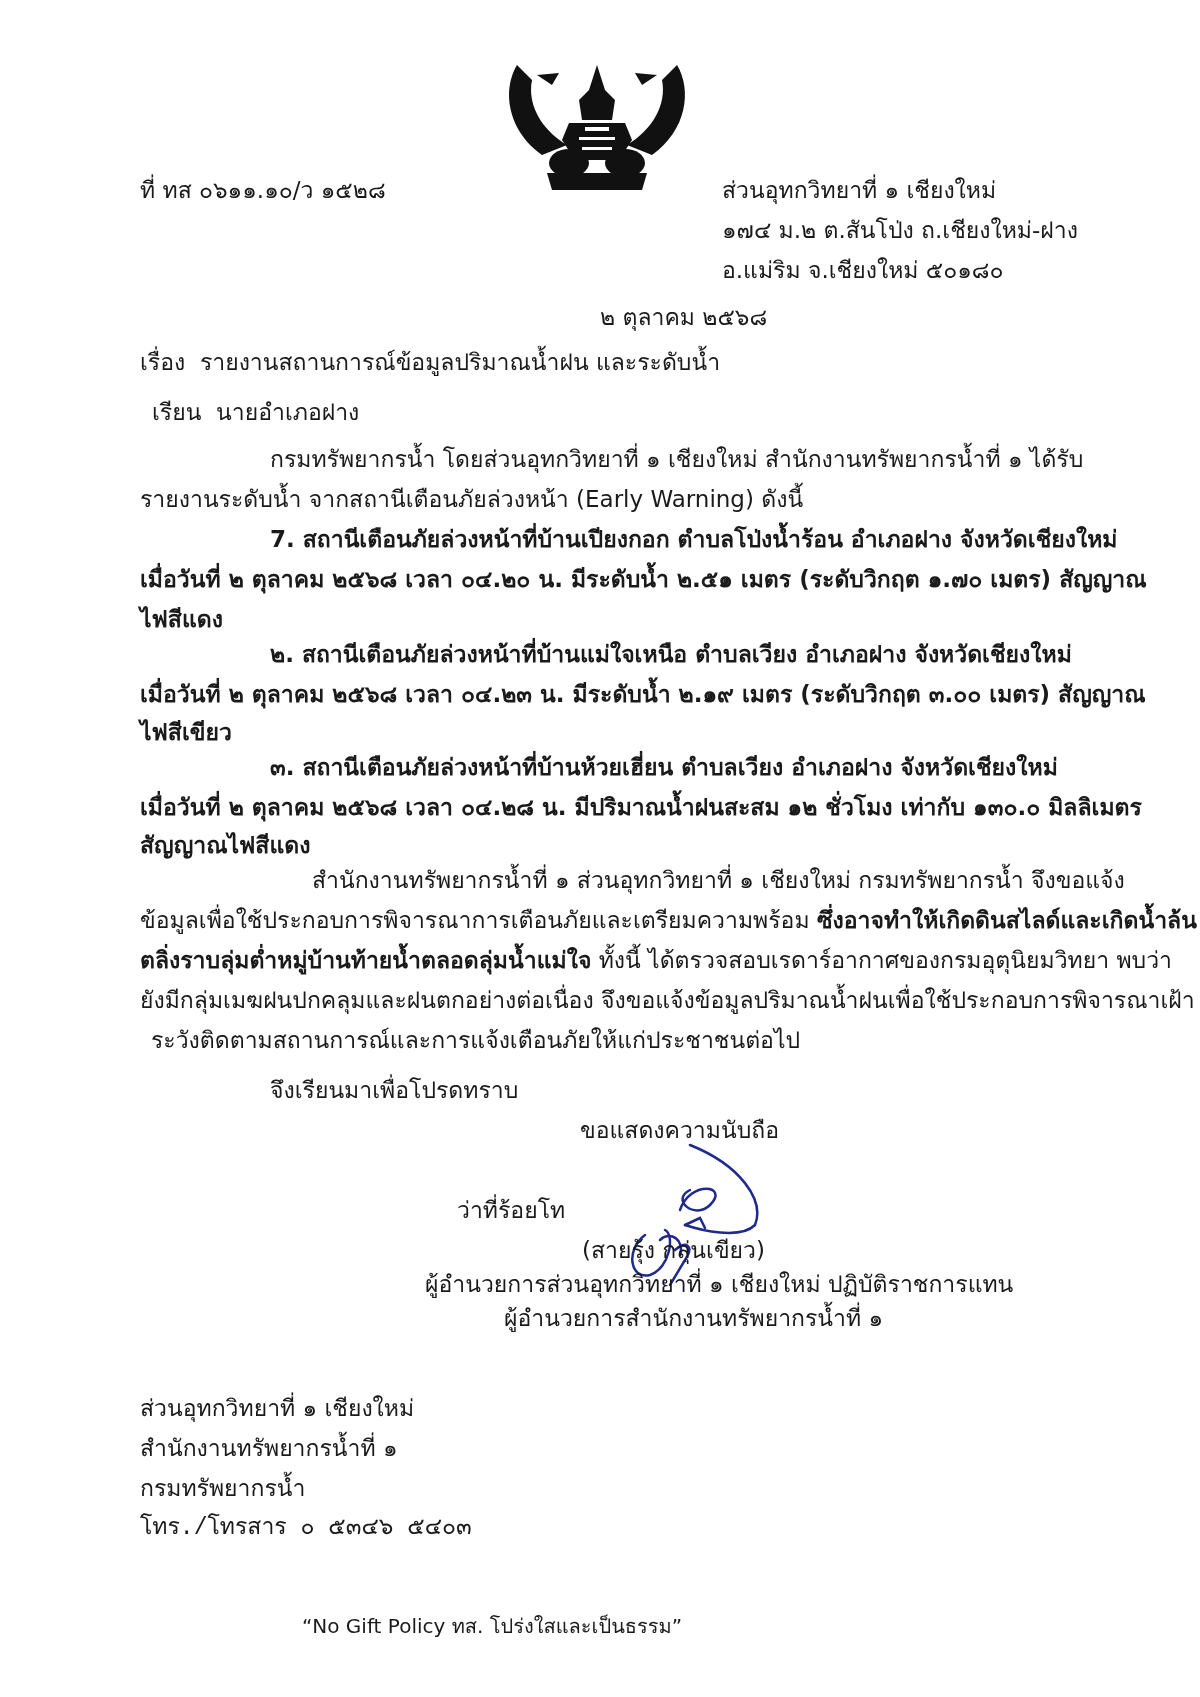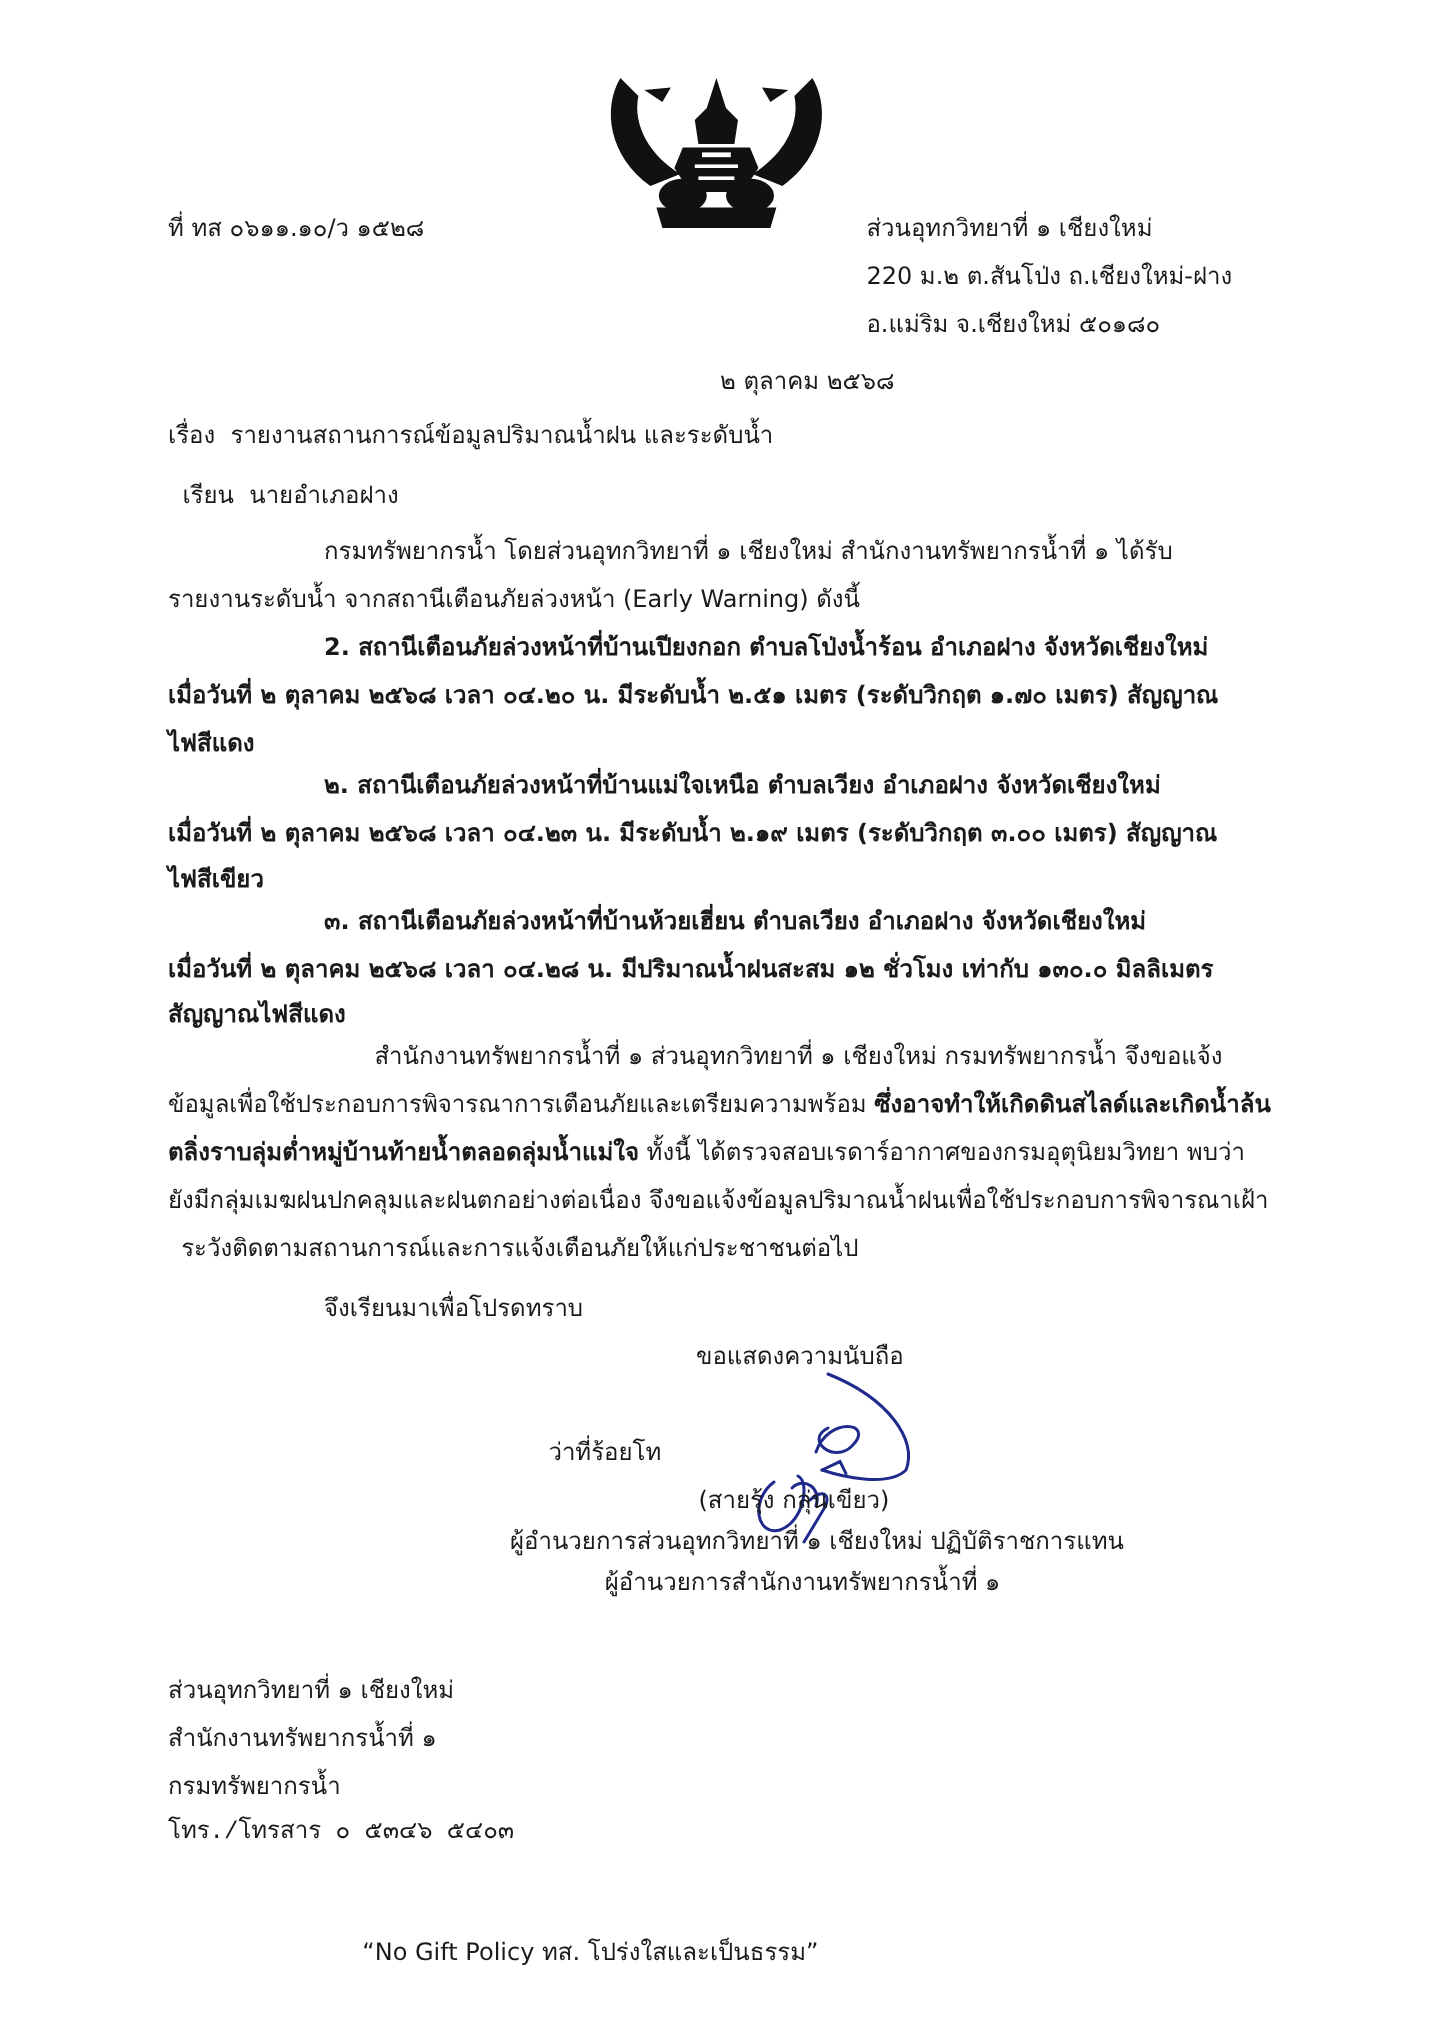--- a/index.html
+++ b/index.html
@@ -2,21 +2,21 @@
 <html><head>
   <meta charset="utf-8">
   <style>
     html, body { margin: 0; padding: 0; background: #ffffff; }
     body {
       width: 1200px; height: 1697px; position: relative; overflow: hidden;
       font-family: "DejaVu Sans", "Liberation Sans", sans-serif;
       color: #1a1a1a;
     }
     .abs { position: absolute; white-space: nowrap; }
-    .t { font-size: 20px; line-height: 24px; }
+    .t { font-size: 23px; line-height: 24px; }
     .b { font-weight: bold; }
     .emblem { position: absolute; left: 497px; top: 45px; width: 200px; height: 145px; }
     .sig-svg { position: absolute; left: 590px; top: 1140px; width: 200px; height: 150px; }
     .footer-quote { position: absolute; left: 0; width: 984px; top: 1610px; text-align: center; font-size: 20px; }
   </style>
 </head>
 <body>
 
 <svg class="emblem" viewBox="0 0 200 145">
   <g fill="#111">
@@ -38,37 +38,37 @@
   <g fill="#fff">
     <rect x="88" y="82" width="24" height="4"></rect>
     <rect x="82" y="92" width="36" height="3"></rect>
     <rect x="85" y="102" width="30" height="3"></rect>
   </g>
 </svg>
 
 <div class="abs t" style="left:140px; top:178px;">ที่ ทส ๐๖๑๑.๑๐/ว ๑๕๒๘</div>
 
 <div class="abs t" style="left:722px; top:178px;">ส่วนอุทกวิทยาที่ ๑ เชียงใหม่</div>
-<div class="abs t" style="left:722px; top:218px;">220 ม.๒ ต.สันโป่ง ถ.เชียงใหม่-ฝาง</div>
+<div class="abs t" style="left:722px; top:218px;">๑๗๔ ม.๒ ต.สันโป่ง ถ.เชียงใหม่-ฝาง</div>
 <div class="abs t" style="left:722px; top:258px;">อ.แม่ริม จ.เชียงใหม่ ๕๐๑๘๐</div>
 
 <div class="abs t" style="left:600px; top:305px;">๒ ตุลาคม ๒๕๖๘</div>
 
 <div class="abs t" style="left:140px; top:350px;">
   <span>เรื่อง</span>&nbsp;&nbsp;<span>รายงานสถานการณ์ข้อมูลปริมาณน้ำฝน และระดับน้ำ</span>
 </div>
 
 <div class="abs t" style="left:140px; top:400px;margin-left:12px;">
   <span>เรียน</span>&nbsp;&nbsp;<span>นายอำเภอฝาง</span>
 </div>
 
 <div class="abs t" style="left:270px; top:447px;">กรมทรัพยากรน้ำ โดยส่วนอุทกวิทยาที่ ๑ เชียงใหม่ สำนักงานทรัพยากรน้ำที่ ๑ ได้รับ</div>
 <div class="abs t" style="left:140px; top:487px;">รายงานระดับน้ำ จากสถานีเตือนภัยล่วงหน้า (Early Warning) ดังนี้</div>
 
-<div class="abs t b" style="left:270px; top:527px;">2. สถานีเตือนภัยล่วงหน้าที่บ้านเปียงกอก ตำบลโป่งน้ำร้อน อำเภอฝาง จังหวัดเชียงใหม่</div>
+<div class="abs t b" style="left:270px; top:527px;">7. สถานีเตือนภัยล่วงหน้าที่บ้านเปียงกอก ตำบลโป่งน้ำร้อน อำเภอฝาง จังหวัดเชียงใหม่</div>
 <div class="abs t b" style="left:140px; top:567px;">เมื่อวันที่ ๒ ตุลาคม ๒๕๖๘ เวลา ๐๔.๒๐ น. มีระดับน้ำ ๒.๕๑ เมตร (ระดับวิกฤต ๑.๗๐ เมตร) สัญญาณ</div>
 <div class="abs t b" style="left:140px; top:607px;">ไฟสีแดง</div>
 
 <div class="abs t b" style="left:270px; top:642px;">๒. สถานีเตือนภัยล่วงหน้าที่บ้านแม่ใจเหนือ ตำบลเวียง อำเภอฝาง จังหวัดเชียงใหม่</div>
 <div class="abs t b" style="left:140px; top:682px;">เมื่อวันที่ ๒ ตุลาคม ๒๕๖๘ เวลา ๐๔.๒๓ น. มีระดับน้ำ ๒.๑๙ เมตร (ระดับวิกฤต ๓.๐๐ เมตร) สัญญาณ</div>
 <div class="abs t b" style="left:140px; top:720px;">ไฟสีเขียว</div>
 
 <div class="abs t b" style="left:270px; top:755px;">๓. สถานีเตือนภัยล่วงหน้าที่บ้านห้วยเฮี่ยน ตำบลเวียง อำเภอฝาง จังหวัดเชียงใหม่</div>
 <div class="abs t b" style="left:140px; top:795px;">เมื่อวันที่ ๒ ตุลาคม ๒๕๖๘ เวลา ๐๔.๒๘ น. มีปริมาณน้ำฝนสะสม ๑๒ ชั่วโมง เท่ากับ ๑๓๐.๐ มิลลิเมตร</div>
 <div class="abs t b" style="left:140px; top:833px;">สัญญาณไฟสีแดง</div>

